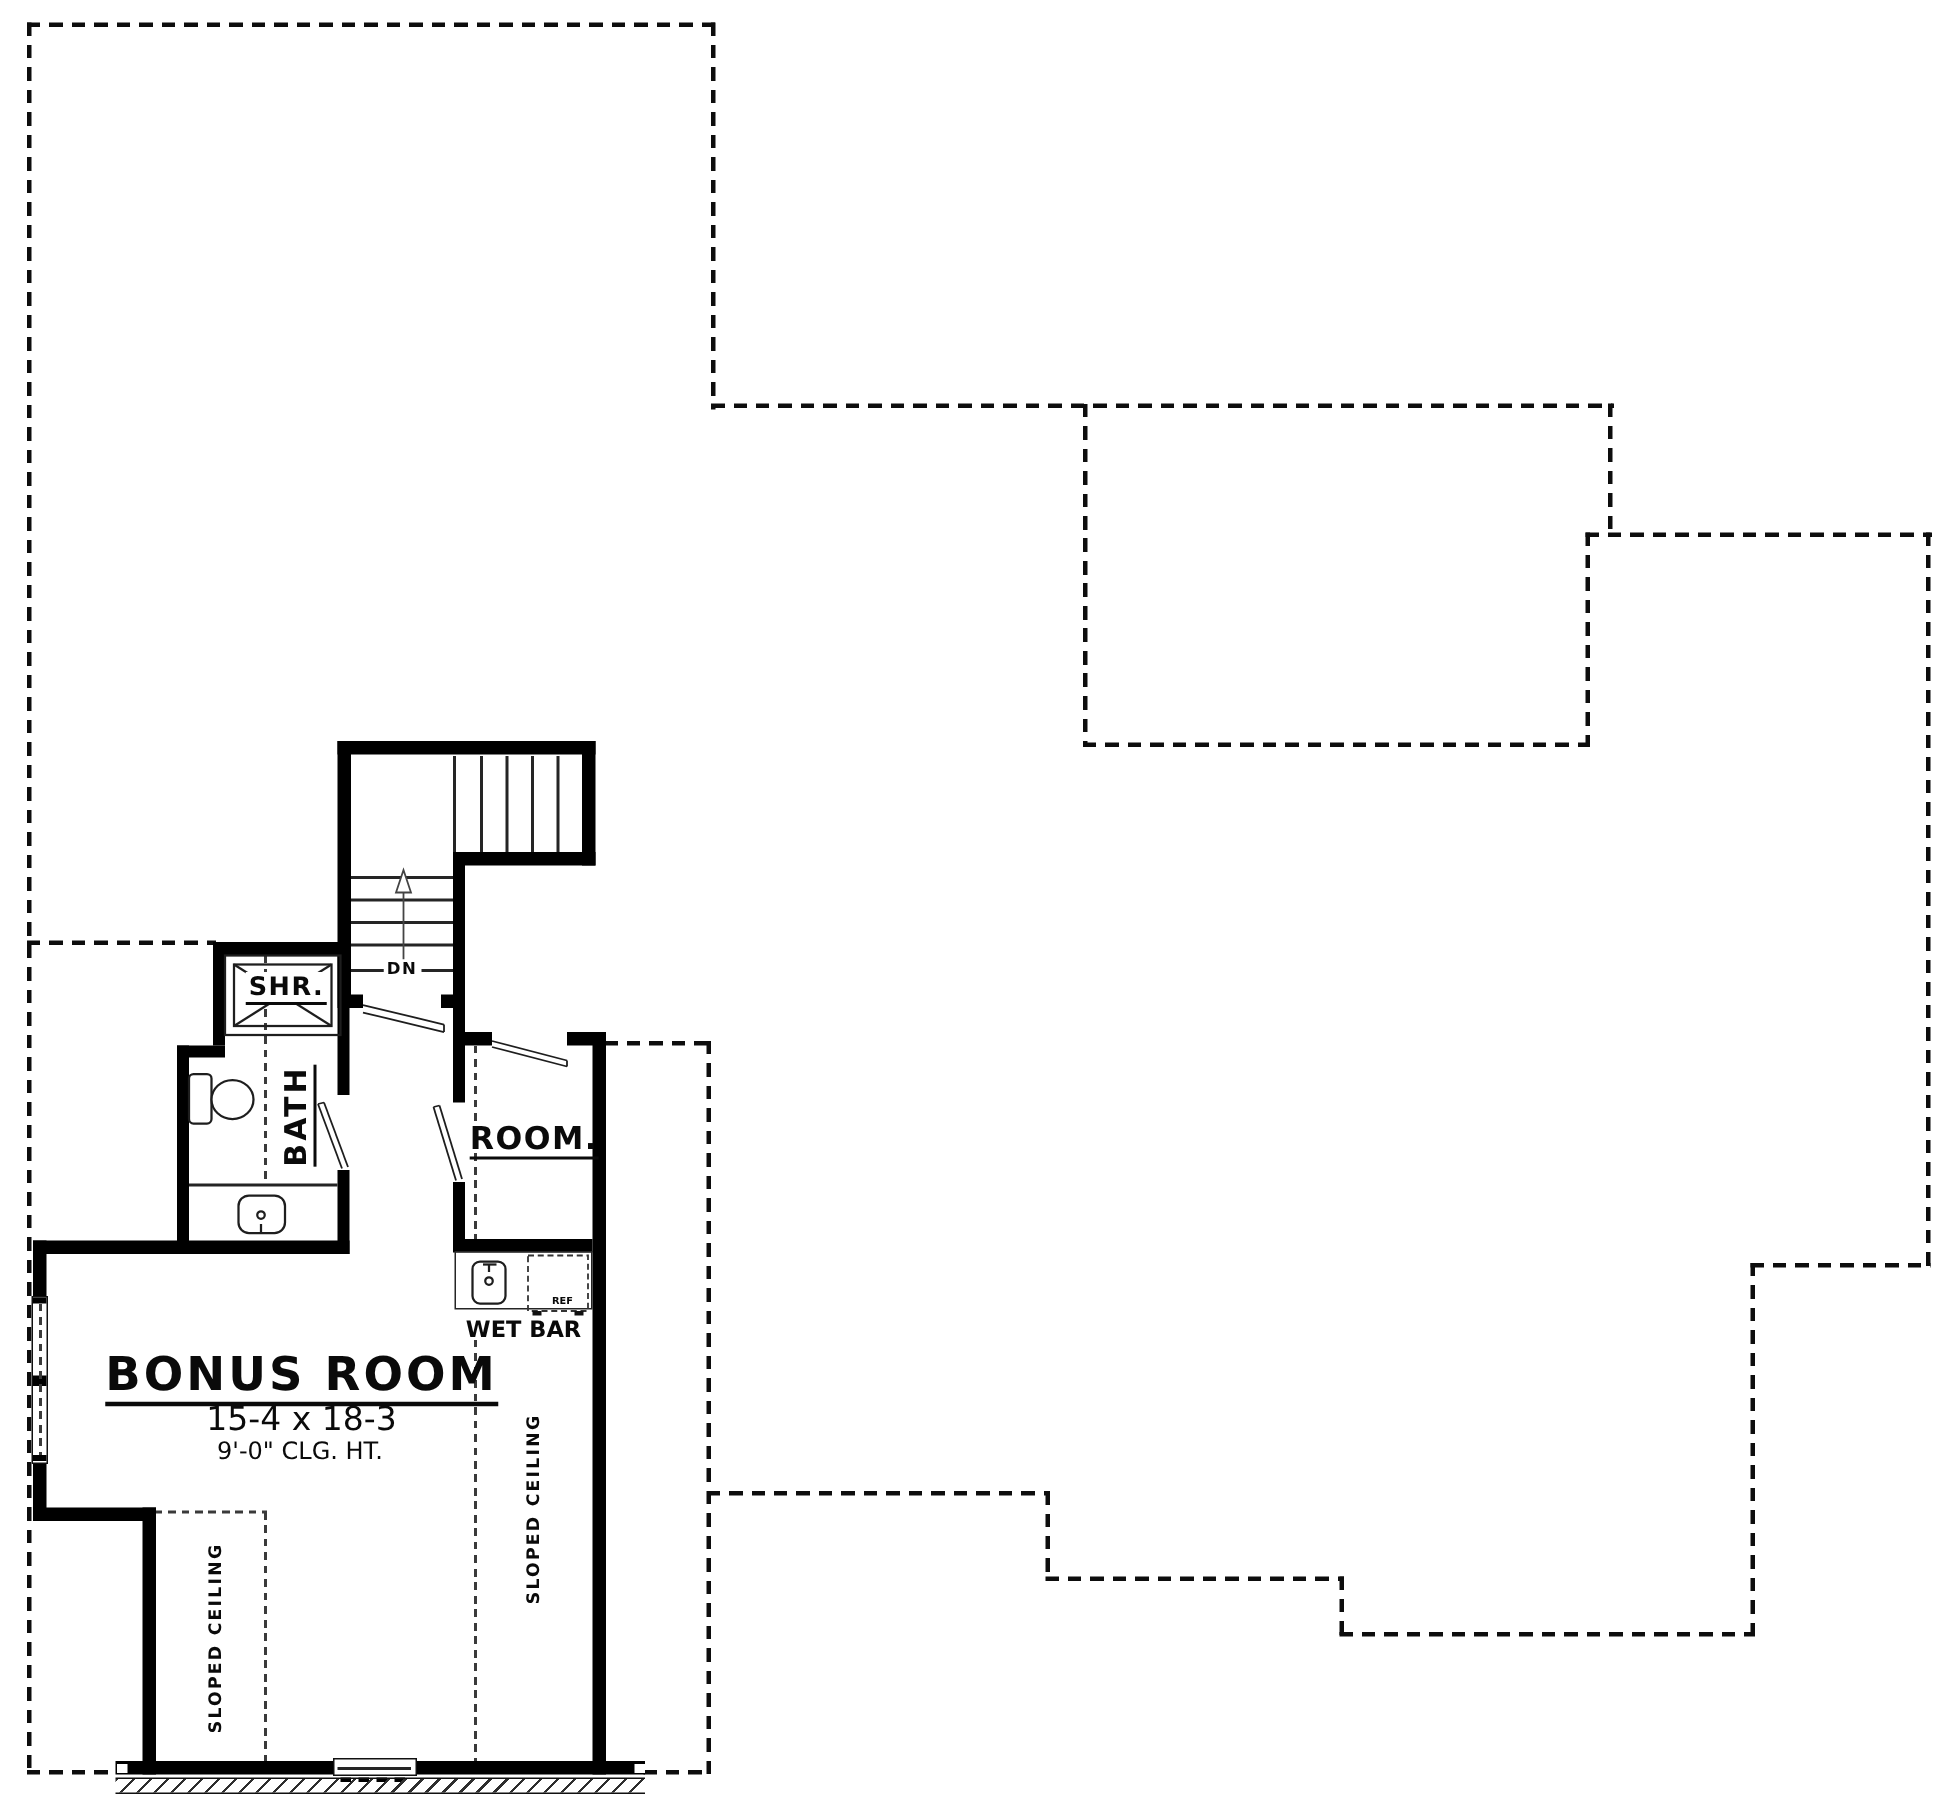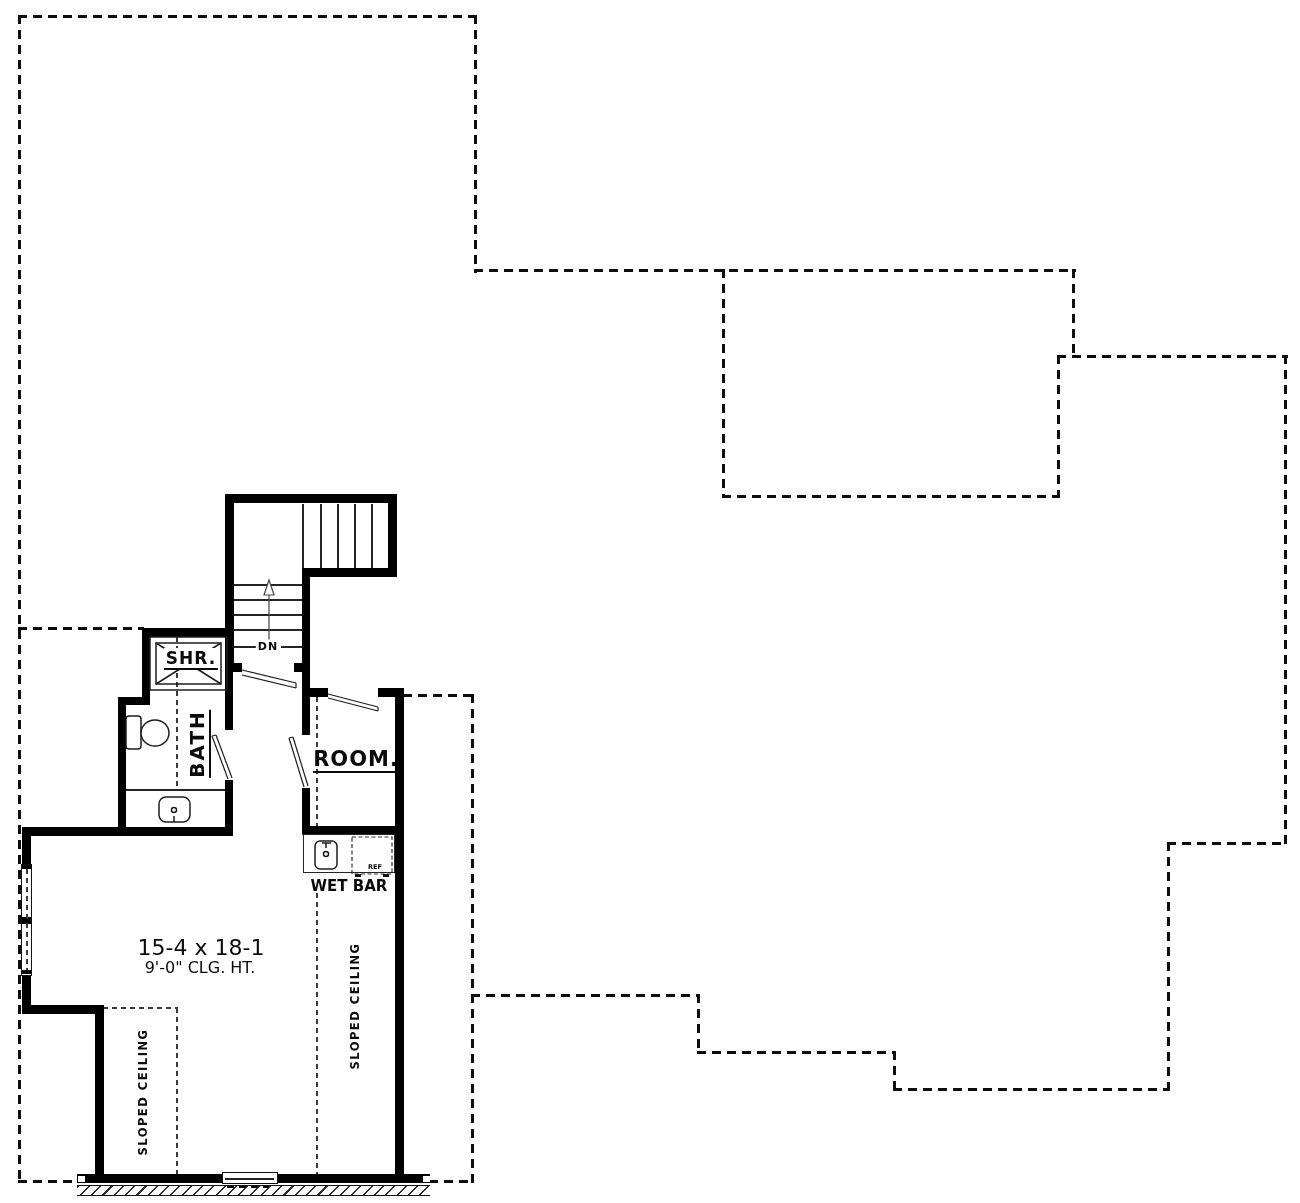--- a/index.html
+++ b/index.html
@@ -186,22 +186,23 @@
   </svg>
 
   <div class="label u2" style="left:191px;top:659px;font-size:17px;font-weight:700;letter-spacing:1px;background:#fff;padding:0 2px;">SHR.</div>
 
   <div class="label vert" style="left:198px;top:744px;font-size:20px;font-weight:700;letter-spacing:2px;border-bottom:2.5px solid #0a0a0a;">BATH</div>
 
   <div class="label u2" style="left:356px;top:760px;font-size:21px;font-weight:700;letter-spacing:1px;">ROOM.</div>
 
   <div class="label" style="left:349px;top:886px;font-size:15px;font-weight:600;">WET BAR</div>
 
-
-  <div class="label" style="left:201px;top:947px;font-size:22px;font-weight:500;">15-4 x 18-1</div>
+  <div class="label u3" style="left:201px;top:918px;font-size:31px;font-weight:700;letter-spacing:2px;">BONUS ROOM</div>
+
+  <div class="label" style="left:201px;top:947px;font-size:22px;font-weight:500;">15-4 x 18-3</div>
 
   <div class="label" style="left:200px;top:967px;font-size:16px;font-weight:500;">9'-0" CLG. HT.</div>
 
   <div class="label" style="left:268px;top:646px;font-size:11px;font-weight:700;letter-spacing:1px;background:#fff;padding:0 2px;">DN</div>
 
   <div class="label vert" style="left:143px;top:1092px;font-size:11.5px;font-weight:600;letter-spacing:1.5px;">SLOPED CEILING</div>
 
   <div class="label vert" style="left:355px;top:1006px;font-size:11.5px;font-weight:600;letter-spacing:1.5px;">SLOPED CEILING</div>
 
   <div class="label" style="left:375px;top:867px;font-size:6.5px;font-weight:600;">REF</div>

